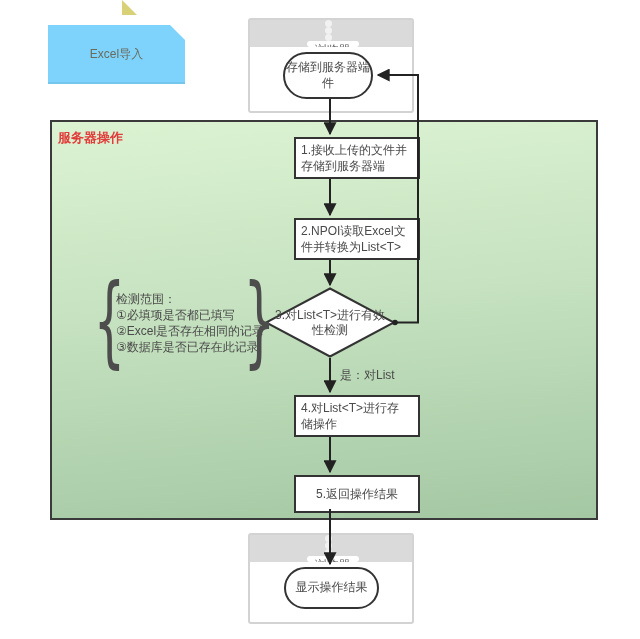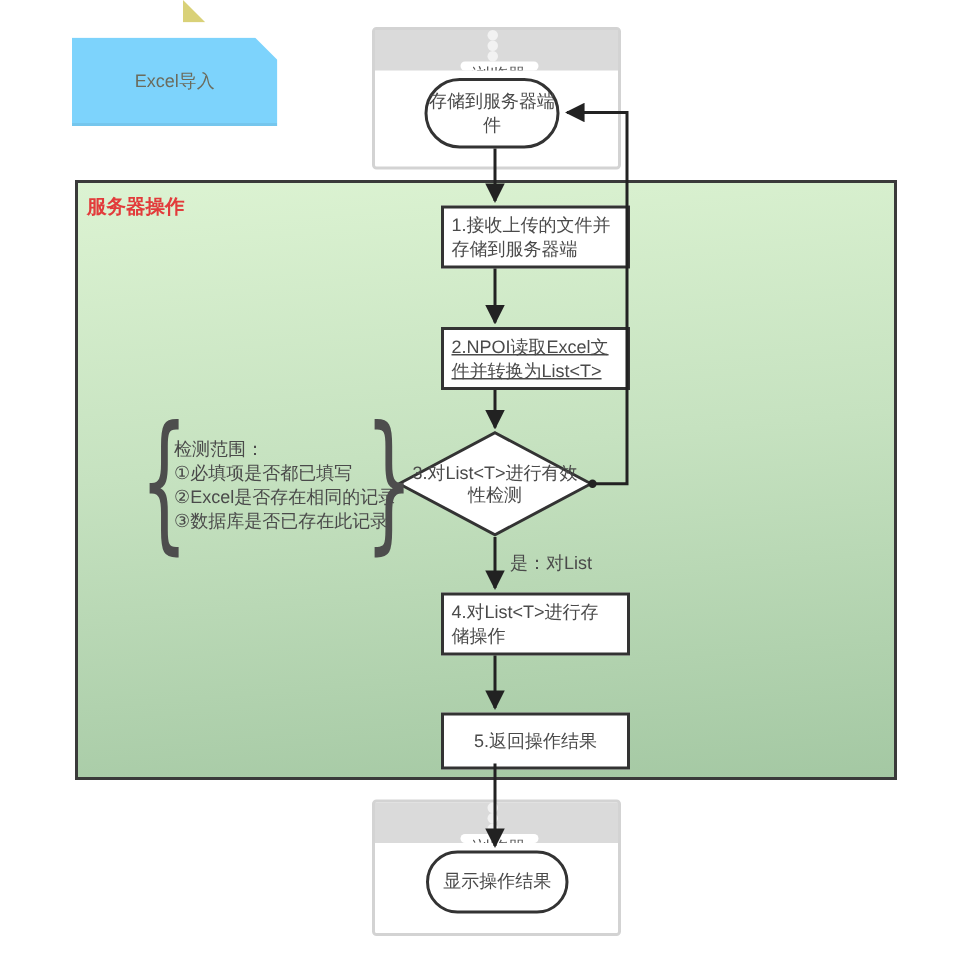--- a/index.html
+++ b/index.html
@@ -62,21 +62,21 @@
   #n-result { left:284px; top:567px; width:95px; height:42px; border-radius:21px; }
 
   .step {
     position:absolute; left:268px; width:126px; box-sizing:border-box;
     border:2px solid #333; background:#fff;
     font-size:12px; color:#4a4a4a; line-height:16px; padding:3px 5px;
     white-space:pre-line;
     margin-left:26px;
   }
   #s1 { top:137px; height:42px; }
-  #s2 { top:218px; height:42px;text-decoration:underline; }
+  #s2 { top:218px; height:42px; }
   #s4 { top:395px; height:42px; }
   #s5 { top:475px; height:34px; text-align:center; display:flex; align-items:center; justify-content:center; padding:17px 5px; }
 
   .diamond-svg  { position:absolute; left:264px; top:287px; }
   .diamond-label{
     position:absolute; left:256px; top:287px; width:148px; height:71px;
     display:flex; align-items:center; justify-content:center; text-align:center;
     font-size:12px; color:#4a4a4a; line-height:15px; white-space:pre-line;
   }
 

